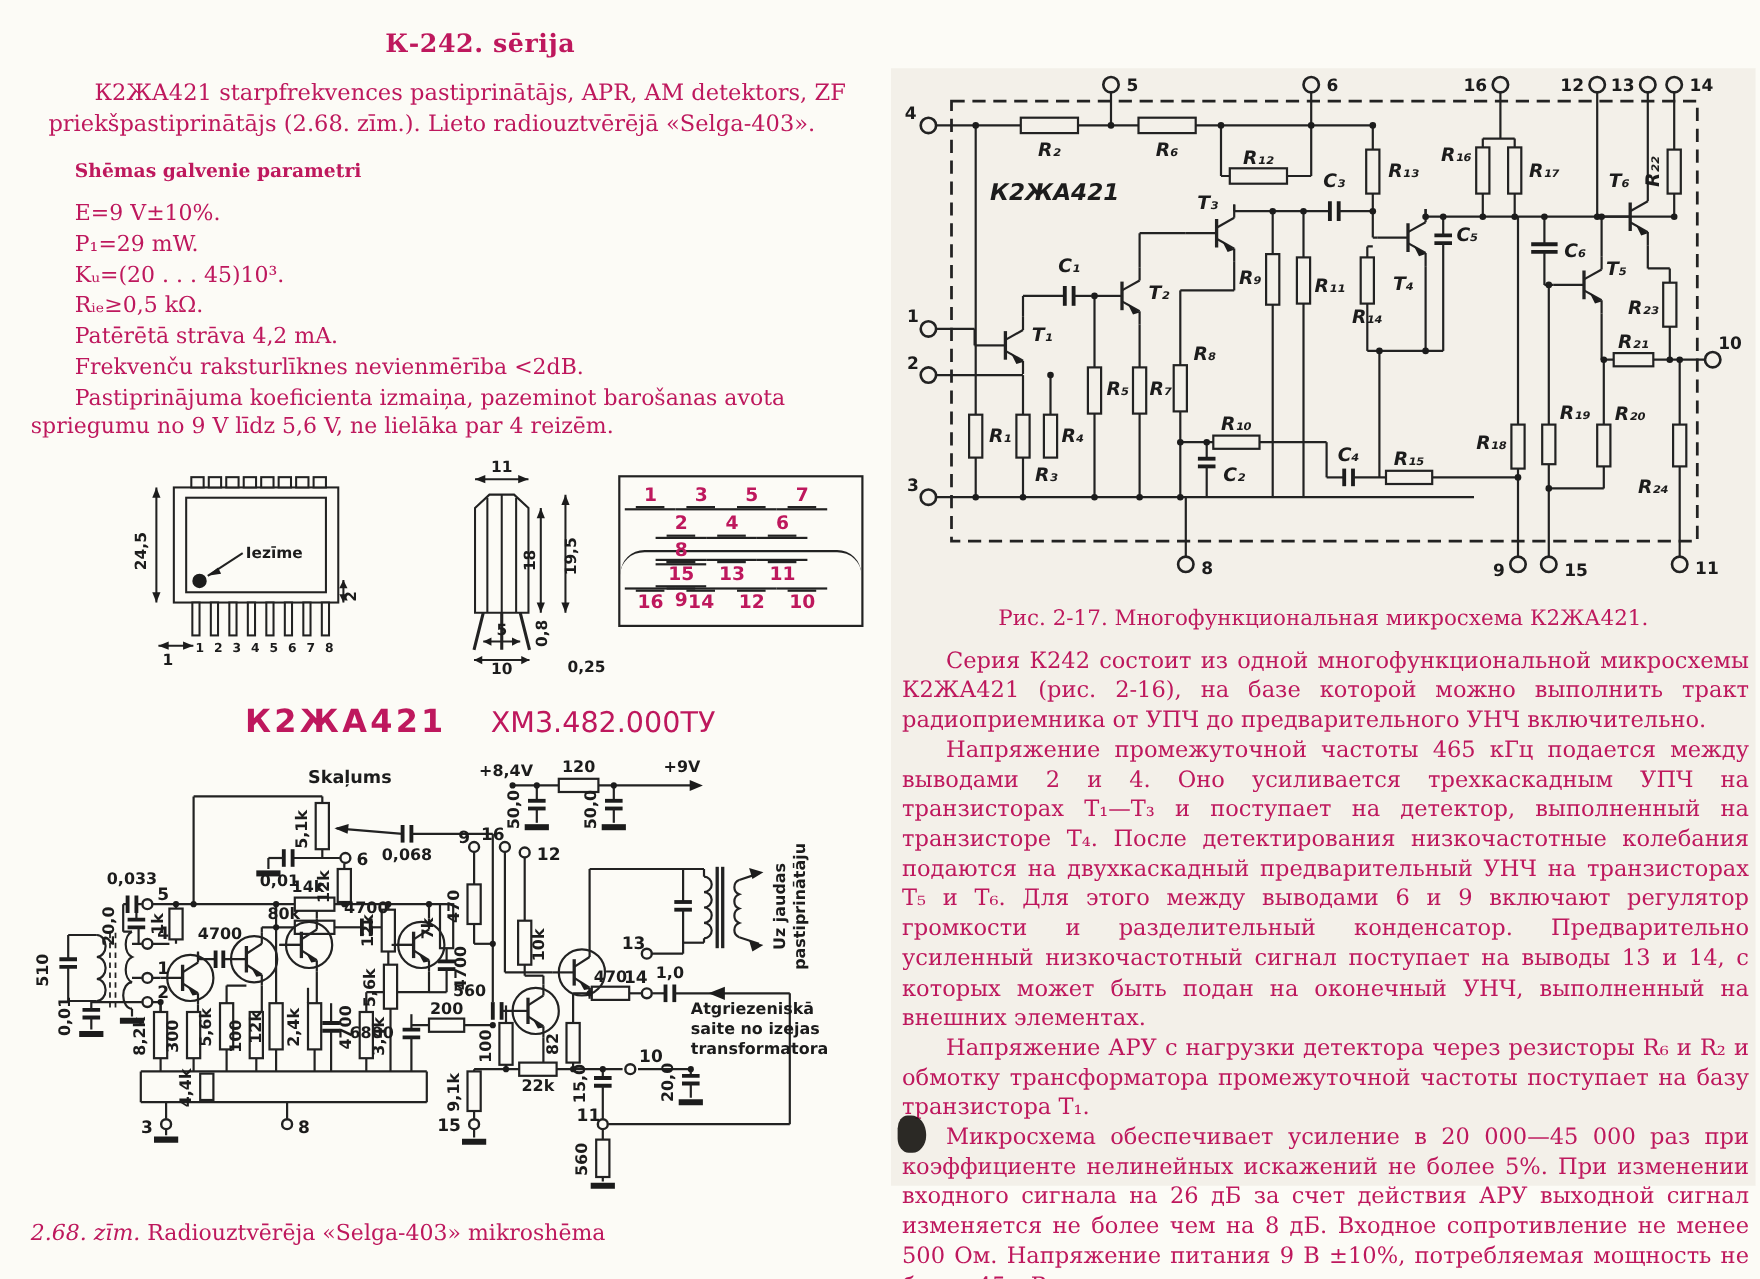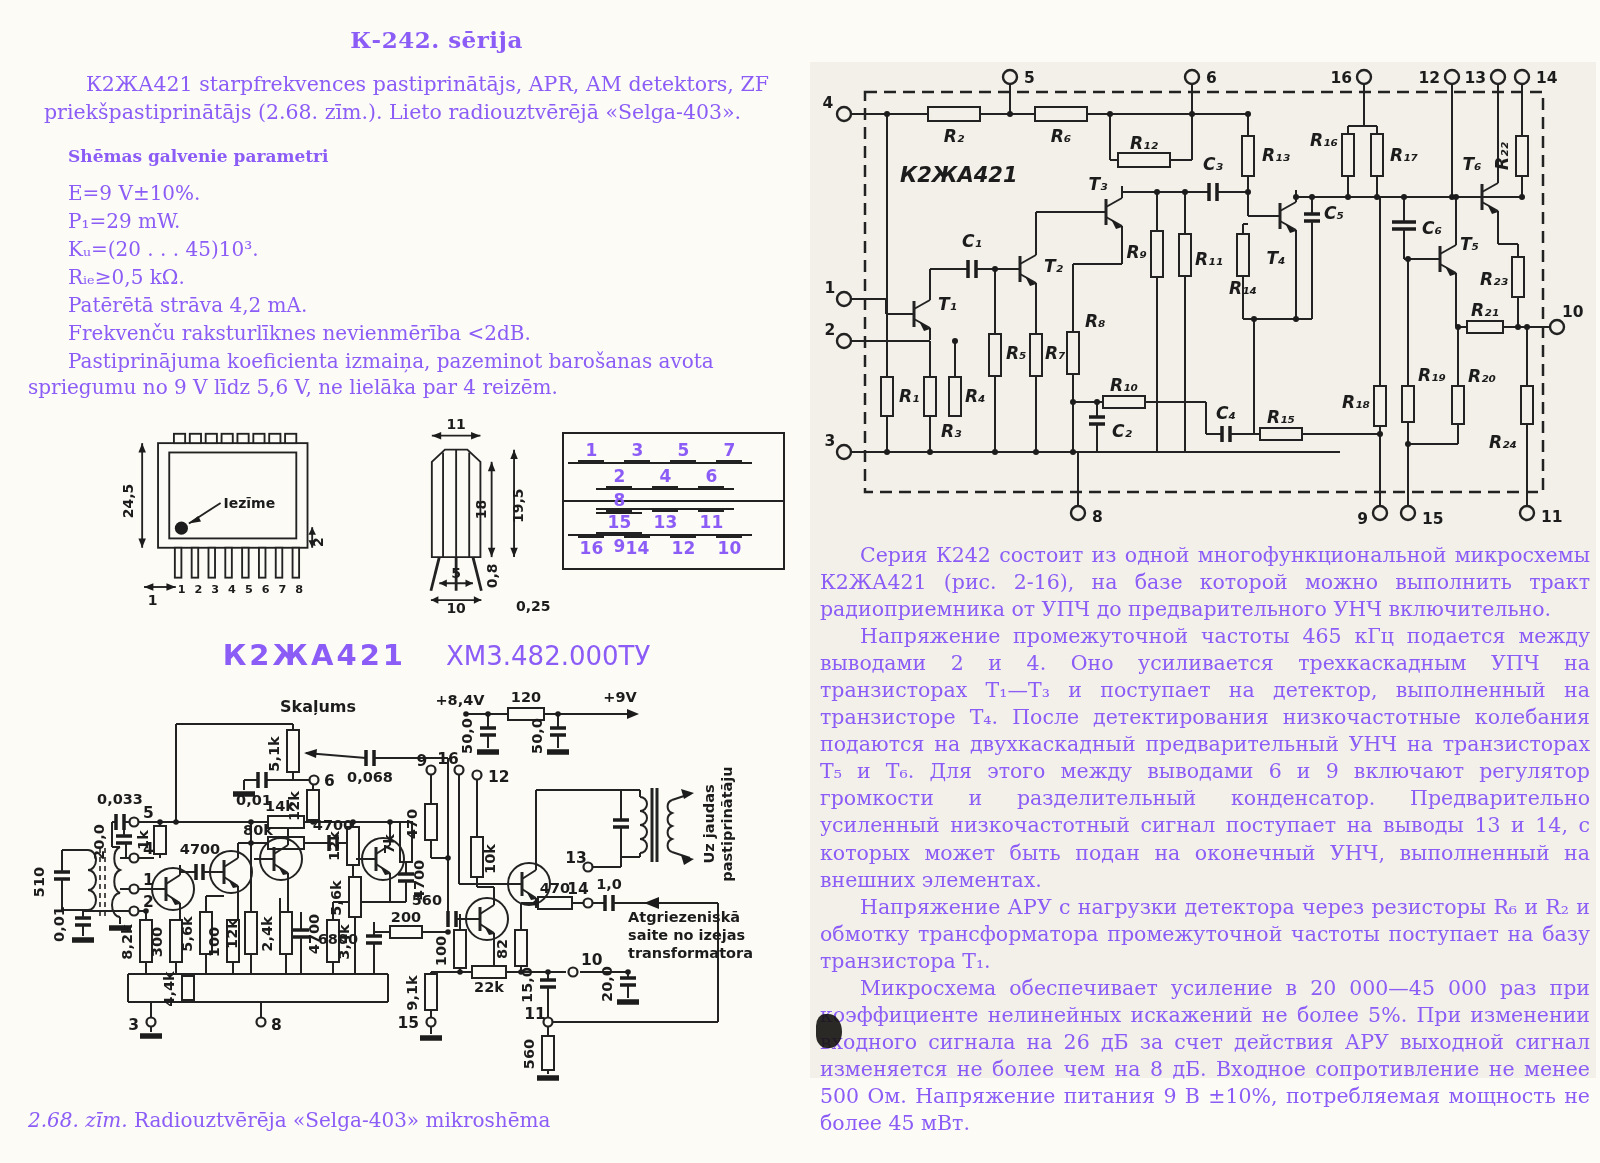--- a/index.html
+++ b/index.html
@@ -1,28 +1,28 @@
 <!DOCTYPE html>
 <html><head>
 <meta charset="utf-8">
 <style>
   html,body{margin:0;padding:0;background:#888;}
   .page{position:relative;width:1600px;height:1163px;background:#fcfbf6;overflow:hidden;
-        font-family:"DejaVu Serif",serif;color:#8b5cf6;}
+        font-family:"DejaVu Serif",serif;color:#be185d;}
   
   .col-left{position:absolute;left:28px;top:12px;width:757px;}
   .series-title{text-align:center;font-weight:bold;font-size:23px;margin:14px 0 18px 60px;letter-spacing:.5px;}
   .intro{font-size:20.5px;line-height:1.35;text-align:justify;text-indent:42px;margin:0 16px;}
   .params-heading{text-align:left;font-weight:bold;font-size:17px;margin:20px 0 14px 40px;}
   .params{font-size:20px;line-height:1.3;}
   .param-line{text-indent:40px;margin:2px 0;}
   .fig-row{display:flex;align-items:flex-start;margin-top:10px;}
   .pin-table{border:2px solid #222;width:234px;margin-top:22px;margin-left:12px;
              font-family:"DejaVu Sans",sans-serif;font-weight:bold;font-size:17px;}
-  .pt-half{padding:6px 4px 8px 4px;}
+  .pt-half{padding:6px 4px 8px 4px;border-radius:22px;}
   .pt-half+.pt-half{border-top:2px solid #222;}
   .pt-row{height:26px;}
   .pt-row.shift{padding-left:28px;}
   .cell{display:inline-block;width:46px;text-align:center;}
   .cell span{display:inline-block;min-width:26px;}
   .u span{border-bottom:2px solid #222;}
   .o span{border-top:2px solid #222;}
   .sch-header{display:flex;justify-content:center;gap:40px;align-items:baseline;margin:16px 0 0 60px;}
   .sch-chip{font-family:"DejaVu Sans",sans-serif;font-weight:bold;font-size:29px;letter-spacing:3px;}
   .sch-std{font-family:"DejaVu Sans",sans-serif;font-size:26px;}
@@ -820,20 +820,21 @@
         <text x="20" y="271" class="tp mid">2</text>
         <text x="20" y="382" class="tp mid">3</text>
         <text x="282" y="458" class="tp">8</text>
         <text x="558" y="460" class="tp end">9</text>
         <text x="612" y="460" class="tp">15</text>
         <text x="731" y="458" class="tp">11</text>
         <text x="752" y="253" class="tp">10</text>
       </g>
     </svg>
 
+    <div class="fig-caption">Рис. 2-17. Многофункциональная микросхема К2ЖА421.</div>
 
     <div class="rtext">
       <p>Серия К242 состоит из одной многофункциональной микросхемы К2ЖА421 (рис. 2-16), на базе которой можно выполнить тракт радиоприемника от УПЧ до предварительного УНЧ включительно.</p>
       <p>Напряжение промежуточной частоты 465 кГц подается между выводами 2 и 4. Оно усиливается трехкаскадным УПЧ на транзисторах Т₁—Т₃ и поступает на детектор, выполненный на транзисторе Т₄. После детектирования низкочастотные колебания подаются на двухкаскадный предварительный УНЧ на транзисторах Т₅ и Т₆. Для этого между выводами 6 и 9 включают регулятор громкости и разделительный конденсатор. Предварительно усиленный низкочастотный сигнал поступает на выводы 13 и 14, с которых может быть подан на оконечный УНЧ, выполненный на внешних элементах.</p>
       <p>Напряжение АРУ с нагрузки детектора через резисторы R₆ и R₂ и обмотку трансформатора промежуточной частоты поступает на базу транзистора Т₁.</p>
       <p>Микросхема обеспечивает усиление в 20 000—45 000 раз при коэффициенте нелинейных искажений не более 5%. При изменении входного сигнала на 26 дБ за счет действия АРУ выходной сигнал изменяется не более чем на 8 дБ. Входное сопротивление не менее 500 Ом. Напряжение питания 9 В ±10%, потребляемая мощность не более 45 мВт.</p>
     </div>
 
     <div class="smudge"></div>
   </div>

